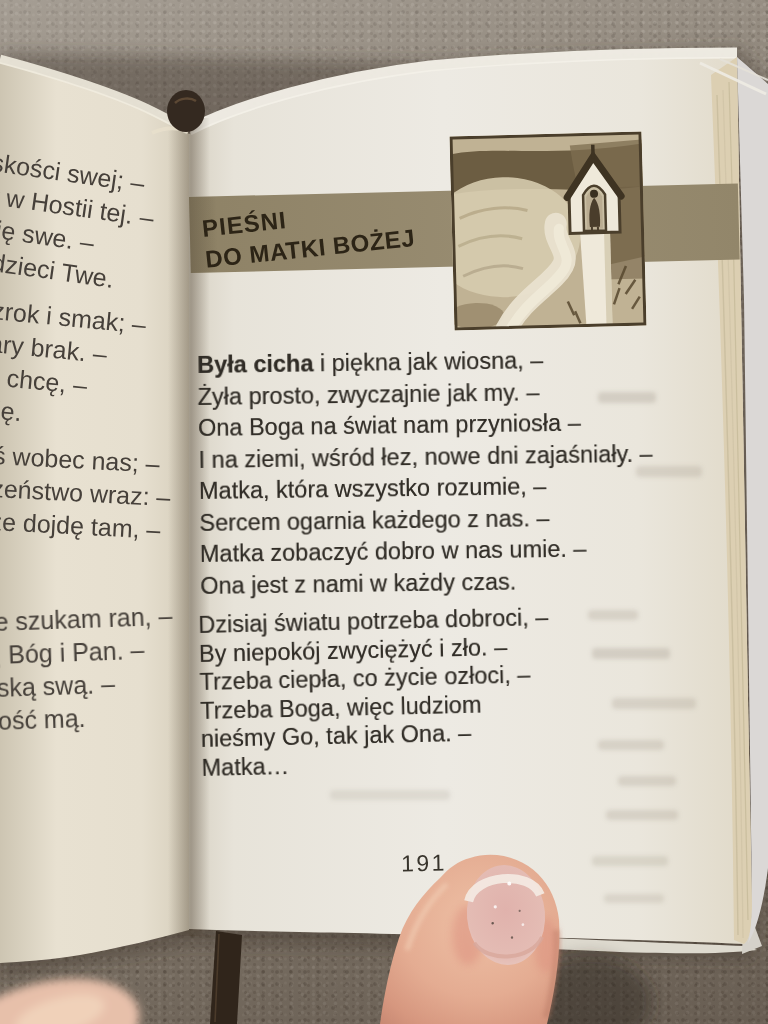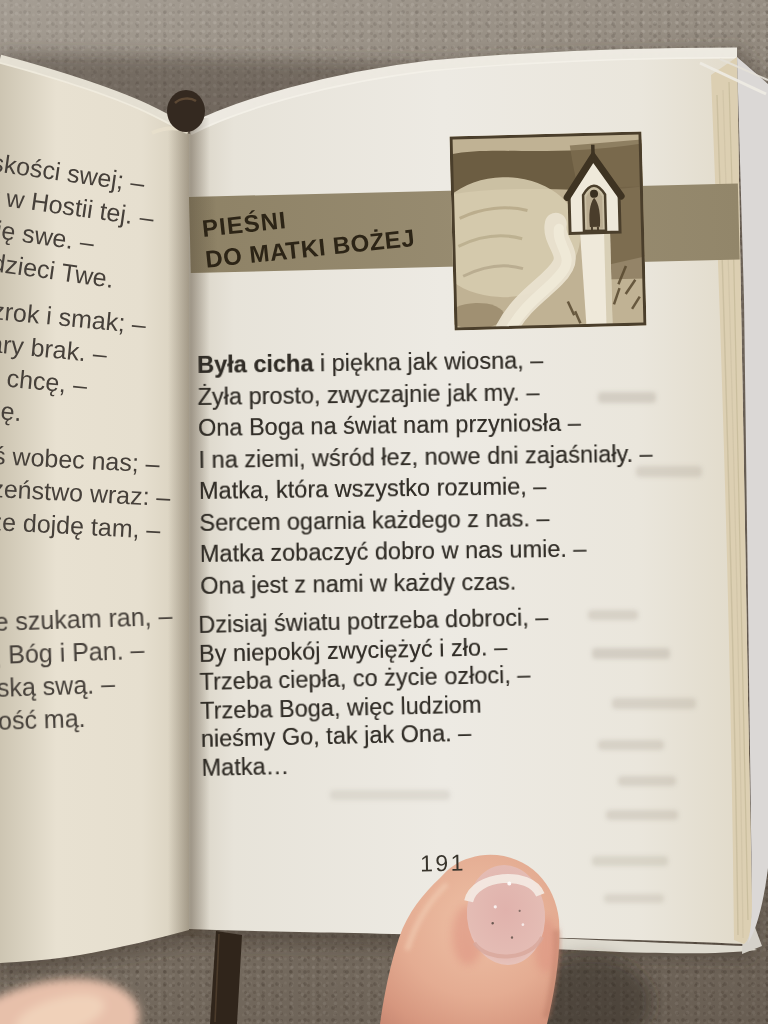--- a/index.html
+++ b/index.html
@@ -45,21 +45,21 @@
   .lp .sC{top:293px;transform:rotate(3deg);}
   .lp .sD{top:460px;transform:rotate(-2deg);}
   .lp .ln{line-height:33px;white-space:nowrap;}
   .verse{position:absolute;z-index:4;color:#2f2b25;white-space:nowrap;
     transform-origin:0 0;font-size:23.5px;text-shadow:0 0 .6px rgba(47,43,37,.55);}
   .v1{left:197px;top:350px;transform:rotate(-0.8deg);}
   .v1 .ln{line-height:31.5px;}
   .v2{left:198px;top:611px;transform:rotate(-1.3deg);}
   .v2 .ln{line-height:28.5px;}
   .bold{font-weight:700;}
-  .pageno{position:absolute;left:420px;top:850px;z-index:4;color:#38342c;
+  .pageno{position:absolute;left:401px;top:850px;z-index:4;color:#38342c;
     font-size:23px;letter-spacing:2.5px;transform:rotate(-1deg);}
 </style>
 </head>
 <body>
 
 <div class="scene">
 
   <svg class="shapes" width="768" height="1024" viewBox="0 0 768 1024" aria-hidden="true">
     <defs>
       <linearGradient id="lpGrad" x1="0" y1="0" x2="1" y2="0">

